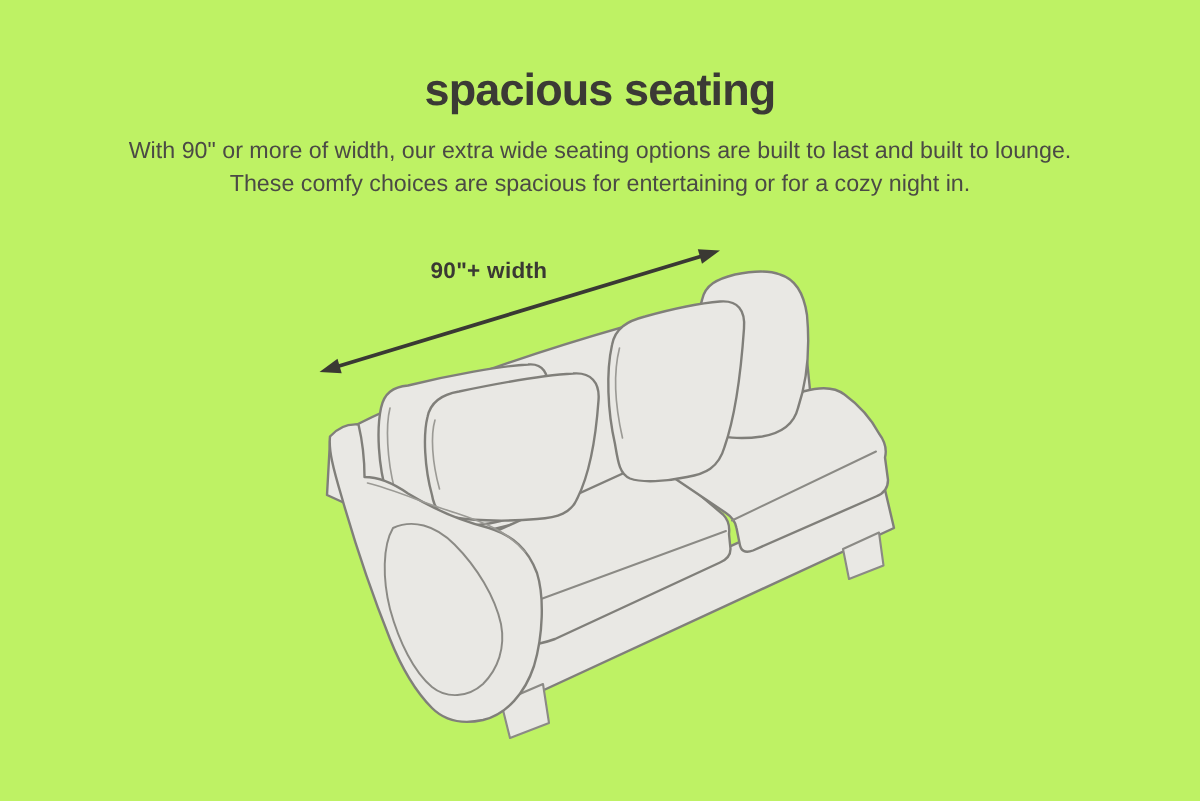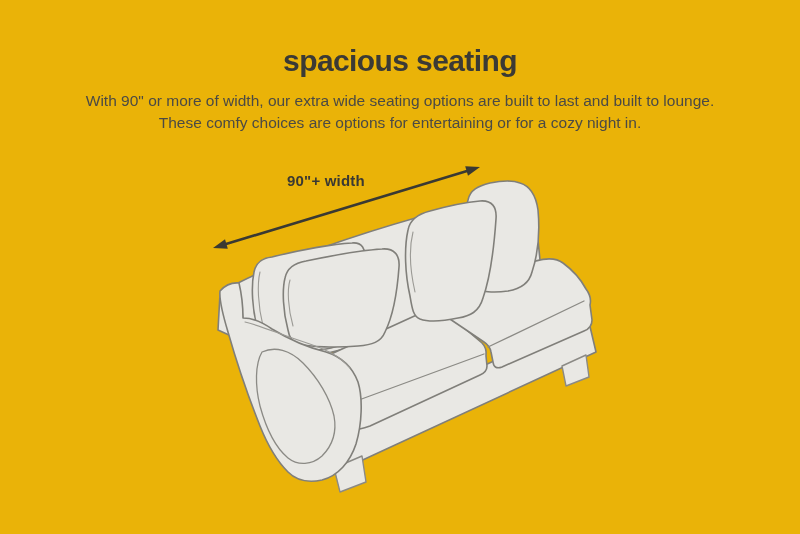--- a/index.html
+++ b/index.html
@@ -1,18 +1,18 @@
 <!DOCTYPE html>
 <html><head>
 <meta charset="utf-8">
 <style>
   html,body { margin:0; padding:0; background:#ffffff; }
   .stage {
     position:relative; width:800px; height:534px;
-    background:#eab308; overflow:hidden;
+    background:#bef264; overflow:hidden;
     font-family:"Liberation Sans", sans-serif;
   }
   header { text-align:center; padding-top:44px; }
   h1.title {
     margin:0; font-size:30px; font-weight:bold; letter-spacing:-0.6px;
     color:#3b3a35; line-height:1.1;
   }
   p.desc {
     margin:13px 0 0 0; font-size:15.5px; line-height:21.5px;
     color:#4b4a45;
@@ -38,21 +38,21 @@
 </style>
 </head>
 <body>
 
 <div class="stage">
 
   <header>
     <h1 class="title">spacious seating</h1>
     <p class="desc">
       <span class="line">With 90" or more of width, our extra wide seating options are built to last and built to lounge.</span>
-      <span class="line">These comfy choices are options for entertaining or for a cozy night in.</span>
+      <span class="line">These comfy choices are spacious for entertaining or for a cozy night in.</span>
     </p>
   </header>
 
   <div class="diagram">
     <svg width="800" height="534" viewBox="0 0 800 534">
 
       <g>
 
         <path class="sofa-fill" d="M 220,294 Q 227,285 238,283 Q 330,237 510,193 Q 524,190 528,198
              L 538,240 L 542,280 L 420,330 L 300,360 L 240,340 L 218,330 Z"></path>

